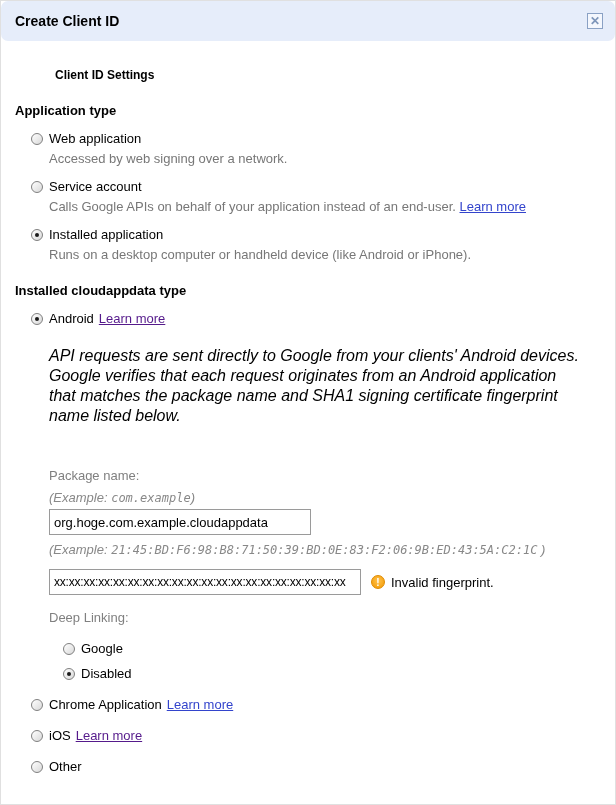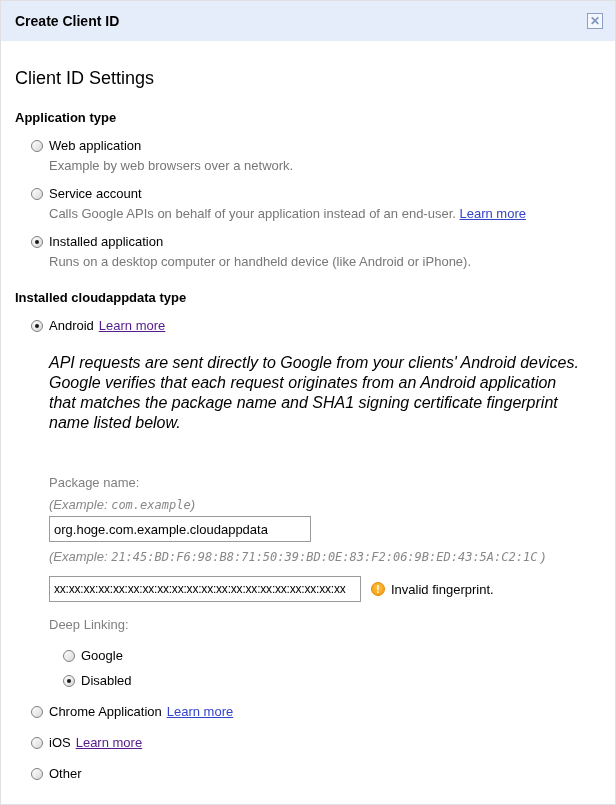--- a/index.html
+++ b/index.html
@@ -4,30 +4,30 @@
 <style>
   * { margin:0; padding:0; box-sizing:border-box; }
   html,body { background:#fff; }
   body { font-family:"Liberation Sans", sans-serif; font-size:13px; color:#000; }
   .dialog {
     width:616px; height:805px; background:#fff; position:relative;
     border:1px solid #e0e0e0; overflow:hidden;
   }
   .dialog-header {
     height:40px; background:#e6edfa; display:flex; align-items:center;
-    justify-content:space-between; padding:0 12px 0 14px;
+    justify-content:space-between; padding:0 12px 0 14px;border-radius:7px;
   }
   .dialog-title { font-size:14px; font-weight:bold; color:#000; }
   .close-btn {
     width:16px; height:16px; border:1px solid #8aa1c4; background:#f4f7fd;
     color:#7e96ba; font-size:12px; font-weight:bold; line-height:14px;
     text-align:center; cursor:pointer; user-select:none;
   }
   .body { padding:0 14px; }
-  .h-settings { font-size:18px; font-weight:normal; margin-top:27px; }
+  .h-settings { font-size:12px; font-weight:bold; margin-top:27px;margin-left:40px; }
   .h-section { font-size:13px; font-weight:bold; margin-top:21px; }
   .radio-row { display:flex; align-items:center; margin:13px 0 0 16px; }
   .radio {
     width:12px; height:12px; border:1px solid #808080; border-radius:50%;
     background:linear-gradient(135deg,#ffffff,#d8d8d8); position:relative;
     flex:none; margin-right:6px; cursor:pointer;
   }
   .radio.selected::after {
     content:""; position:absolute; left:3px; top:3px; width:4px; height:4px;
     background:#1a1a1a; border-radius:50%;
@@ -75,21 +75,21 @@
 
     <div class="h-settings">Client ID Settings</div>
 
     <div class="h-section">Application type</div>
 
     <div>
       <div class="radio-row">
         <span class="radio"></span>
         <span class="radio-label">Web application</span>
       </div>
-      <div class="row-desc">Example by web browsers over a network.</div>
+      <div class="row-desc">Accessed by web signing over a network.</div>
 
       <div class="radio-row">
         <span class="radio"></span>
         <span class="radio-label">Service account</span>
       </div>
       <div class="row-desc">
         <span>Calls Google APIs on behalf of your application instead of an end-user.</span>
         <a class="link">Learn more</a>
       </div>
 

